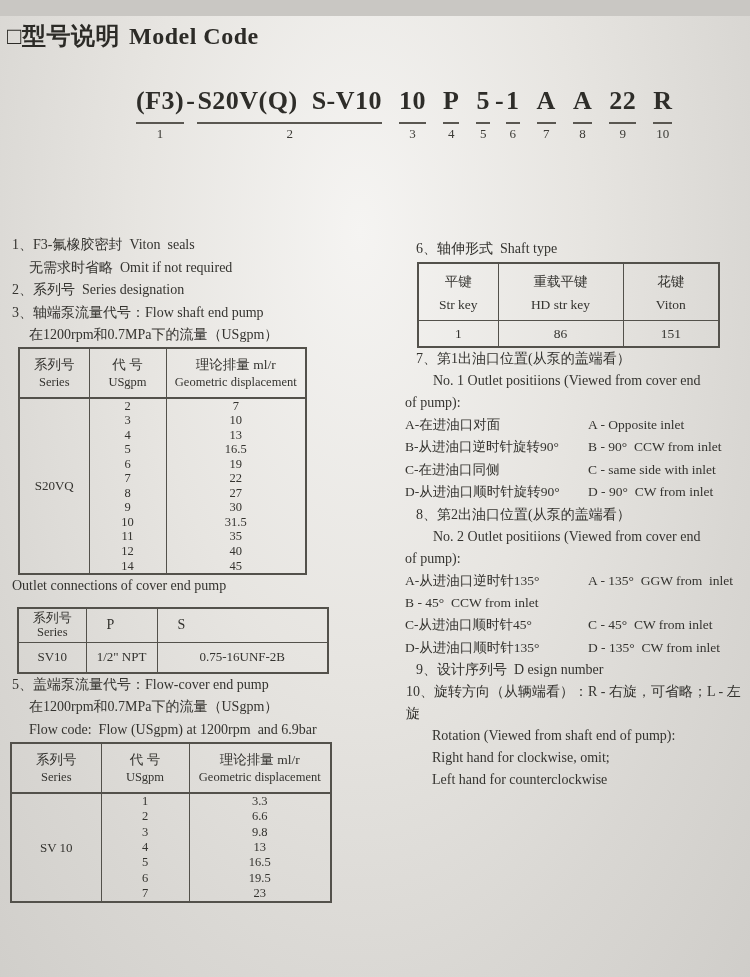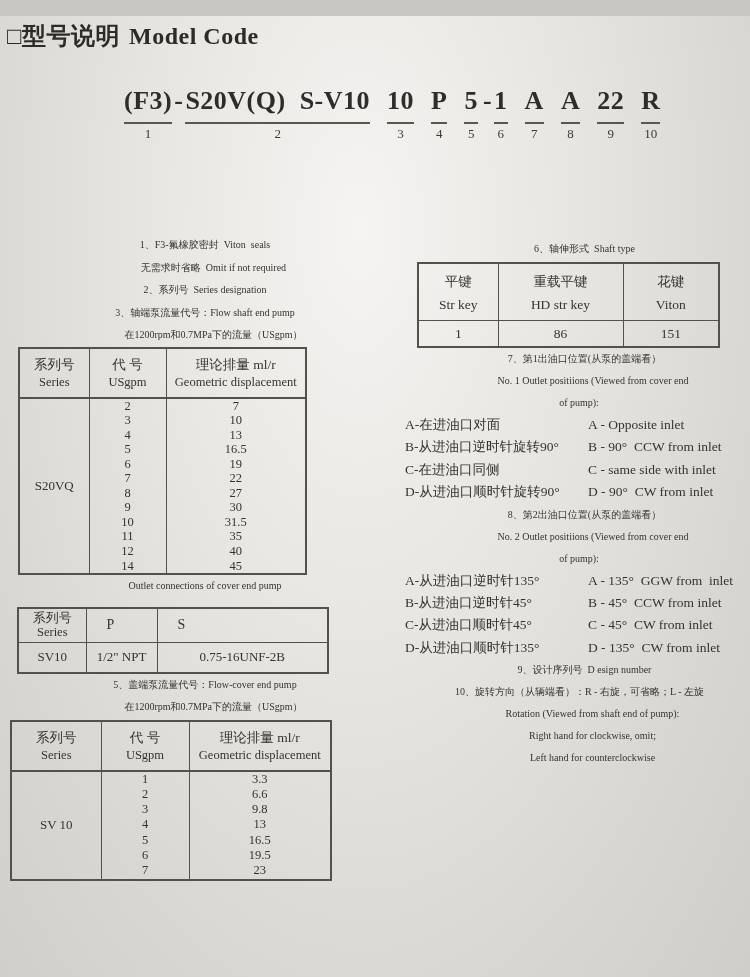--- a/index.html
+++ b/index.html
@@ -18,34 +18,34 @@
   }
   
   .title{
     position:absolute;left:7px;top:4px;
     font-size:24px;font-weight:bold;letter-spacing:.5px;color:#2c2b27;
     white-space:pre;
   }
   .title .en{margin-left:9px;}
   
   .code{
-    position:absolute;left:124px;top:70px;
+    position:absolute;left:136px;top:70px;
     display:flex;align-items:flex-start;
   }
   .seg{display:flex;flex-direction:column;align-items:center;margin-right:17px;}
   .seg.m0{margin-right:0;}
   .seg.m2{margin-right:3px;}
   .sep{margin:0 2px;}
   .code .t{font-size:26px;font-weight:bold;letter-spacing:.5px;color:#2e2d29;white-space:pre;line-height:30px;}
   .code .u{align-self:stretch;height:2px;background:#5a5751;margin-top:6px;}
   .code .n{font-size:13px;margin-top:2px;color:#3c3b36;}
   
   .lcol{position:absolute;left:12px;top:218px;width:386px;}
   .rcol{position:absolute;left:405px;top:222px;width:348px;}
-  .lcol p,.rcol p{margin:0;font-size:10px;line-height:22.5px;white-space:pre-wrap;color:#34332f;text-align:center;}
+  .lcol p,.rcol p{margin:0;font-size:14px;line-height:22.5px;white-space:pre-wrap;color:#34332f;}
   .rcol p{line-height:22px;}
   .ind{padding-left:17px;}
   .rhead{padding-left:11px;}
   .rind{padding-left:28px;}
   .pair{display:flex;font-size:13.5px;line-height:22.4px;}
   .pair .zh{width:183px;flex:none;white-space:pre-wrap;}
   .pair .en{flex:1;white-space:pre-wrap;}
   
   table{border-collapse:collapse;table-layout:fixed;background:transparent;border-radius:24px;}
   th,td{font-weight:normal;padding:0;text-align:center;color:#34332f;}
@@ -252,20 +252,21 @@
         <tr>
           <td>SV10</td>
           <td>1/2" NPT</td>
           <td>0.75-16UNF-2B</td>
         </tr>
       </tbody>
     </table>
 
     <p class="mt12">5、盖端泵流量代号：Flow-cover end pump</p>
     <p class="ind">在1200rpm和0.7MPa下的流量（USgpm）</p>
+    <p class="ind">Flow code:  Flow (USgpm) at 1200rpm  and 6.9bar</p>
 
     <table id="t3" class="flowtbl">
       <colgroup>
           <col style="width:90px">
           <col style="width:88px">
           <col style="width:142px">
         </colgroup>
       <thead>
         <tr>
           <th>
@@ -371,21 +372,20 @@
       </div>
 
     <p class="rhead mt5">8、第2出油口位置(从泵的盖端看）</p>
     <p class="rind">No. 2 Outlet positiions (Viewed from cover end</p>
     <p>of pump):</p>
     <div class="pair">
         <span class="zh">A-从进油口逆时针135°</span>
         <span class="en">A - 135°  GGW from  inlet</span>
       </div>
     <div class="pair">
-        <span class="zh">B-从进油口逆时针45°</span>
         <span class="en">B - 45°  CCW from inlet</span>
       </div>
     <div class="pair">
         <span class="zh">C-从进油口顺时针45°</span>
         <span class="en">C - 45°  CW from inlet</span>
       </div>
     <div class="pair">
         <span class="zh">D-从进油口顺时针135°</span>
         <span class="en">D - 135°  CW from inlet</span>
       </div>

